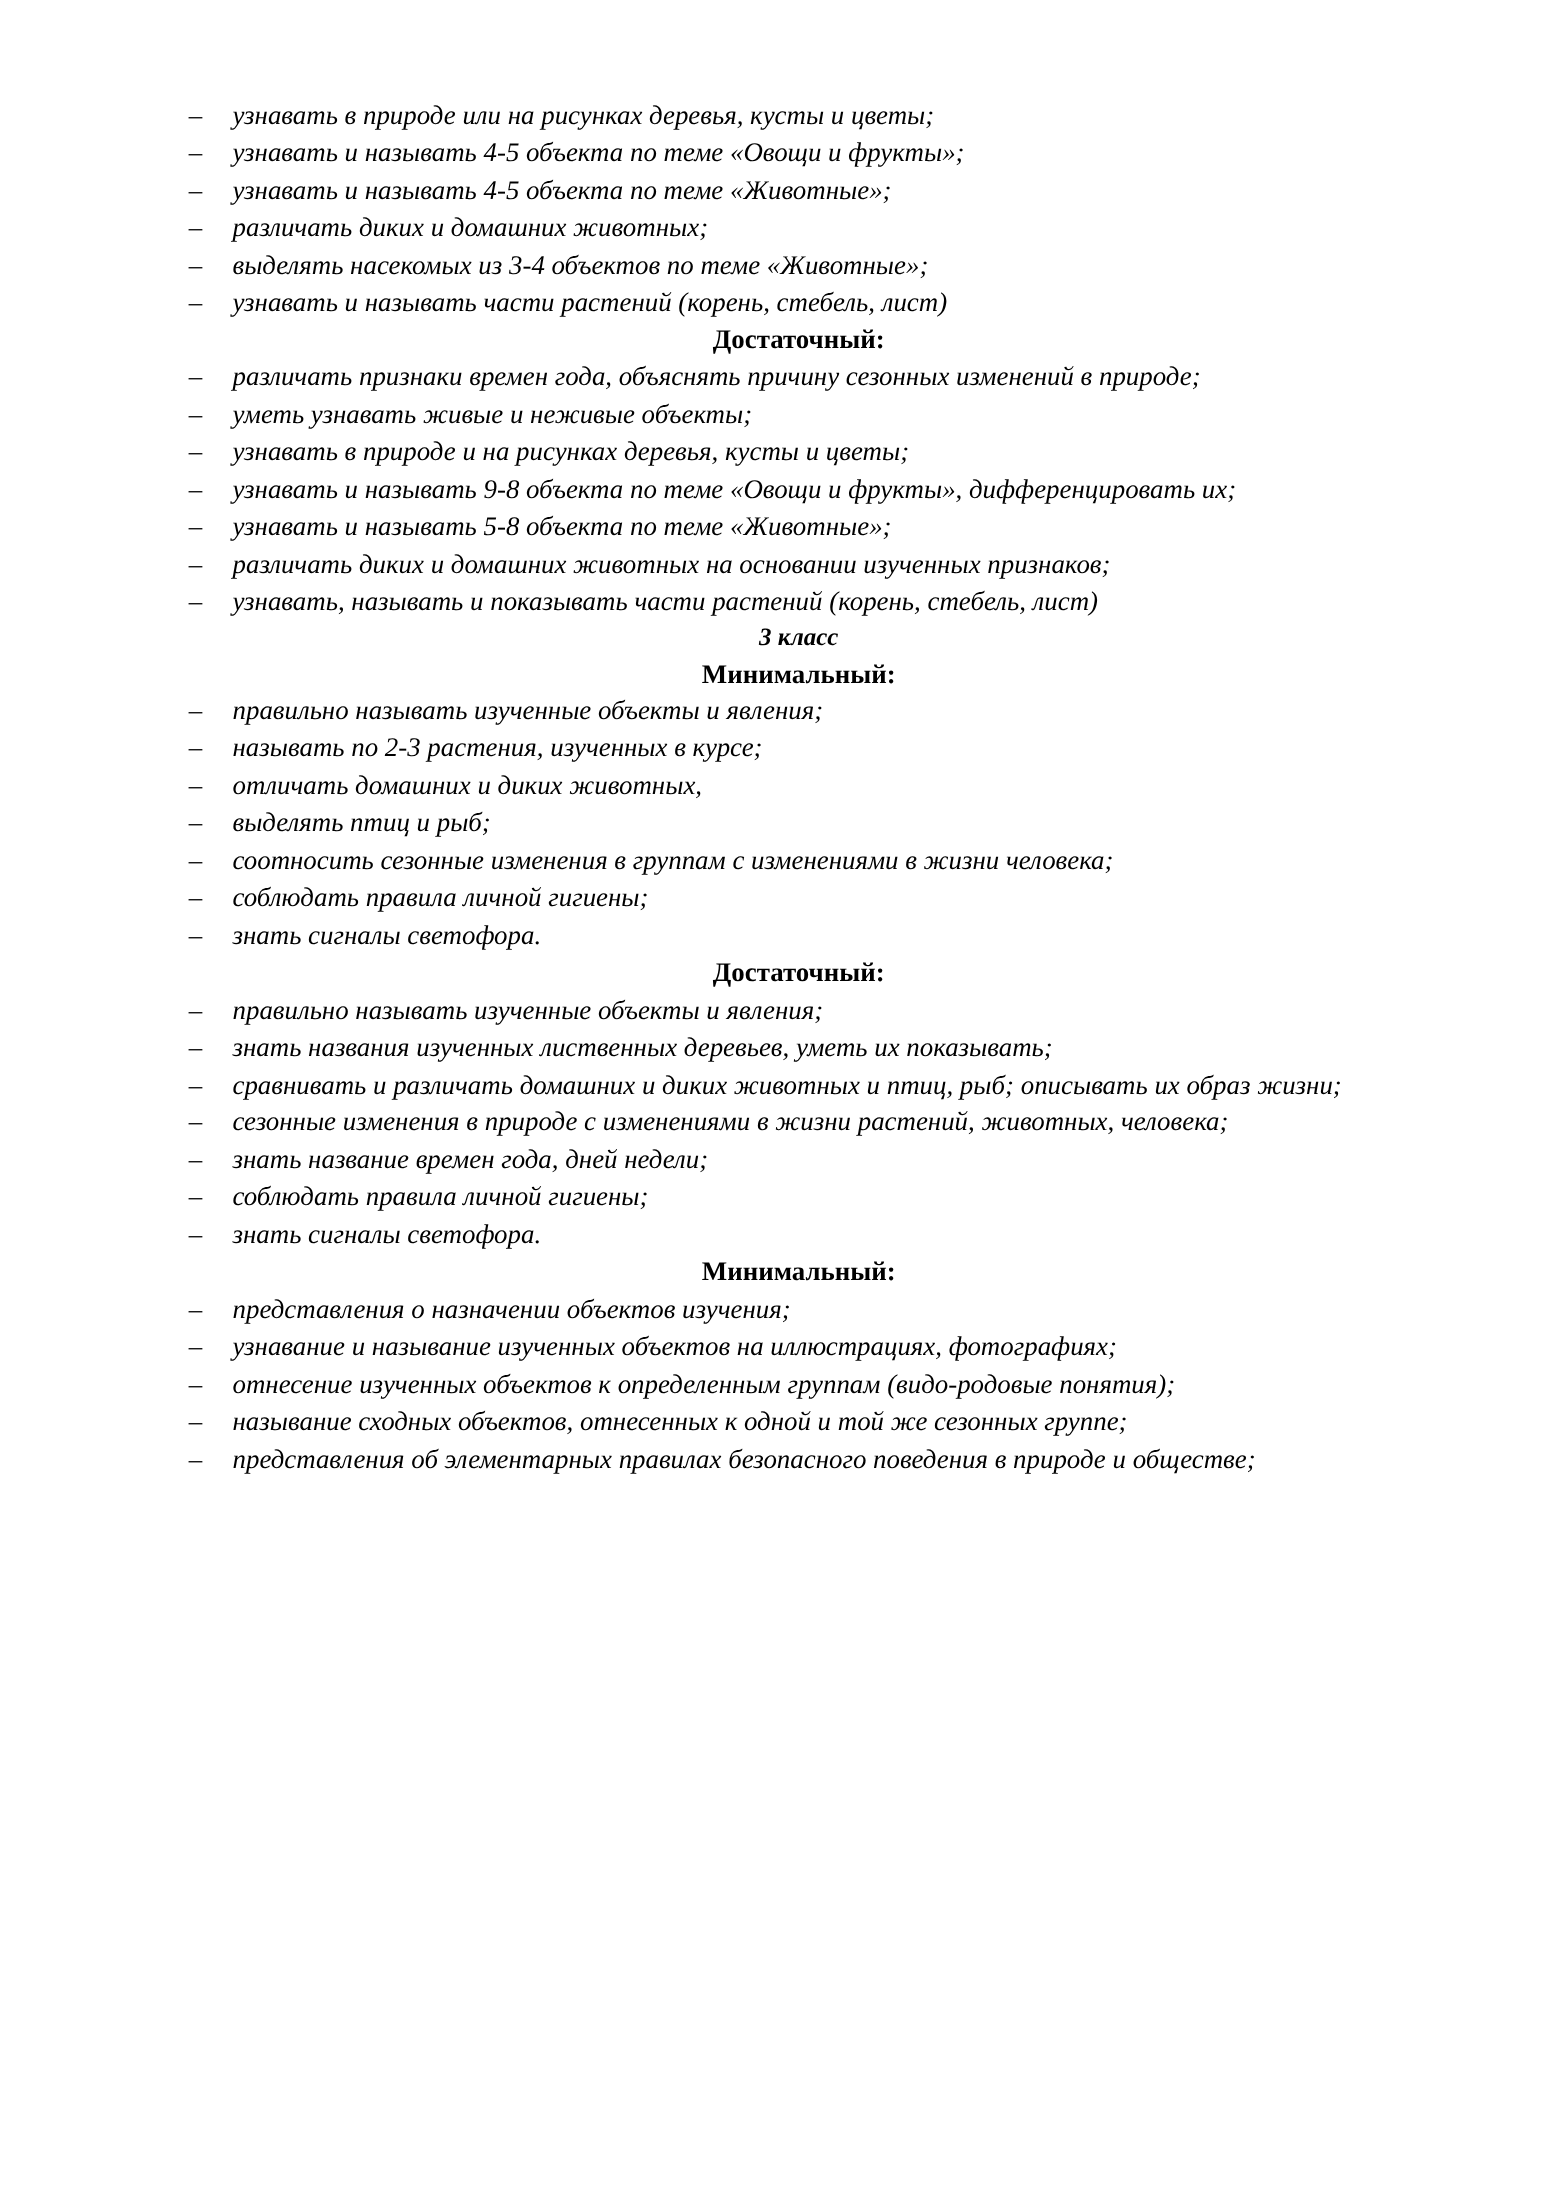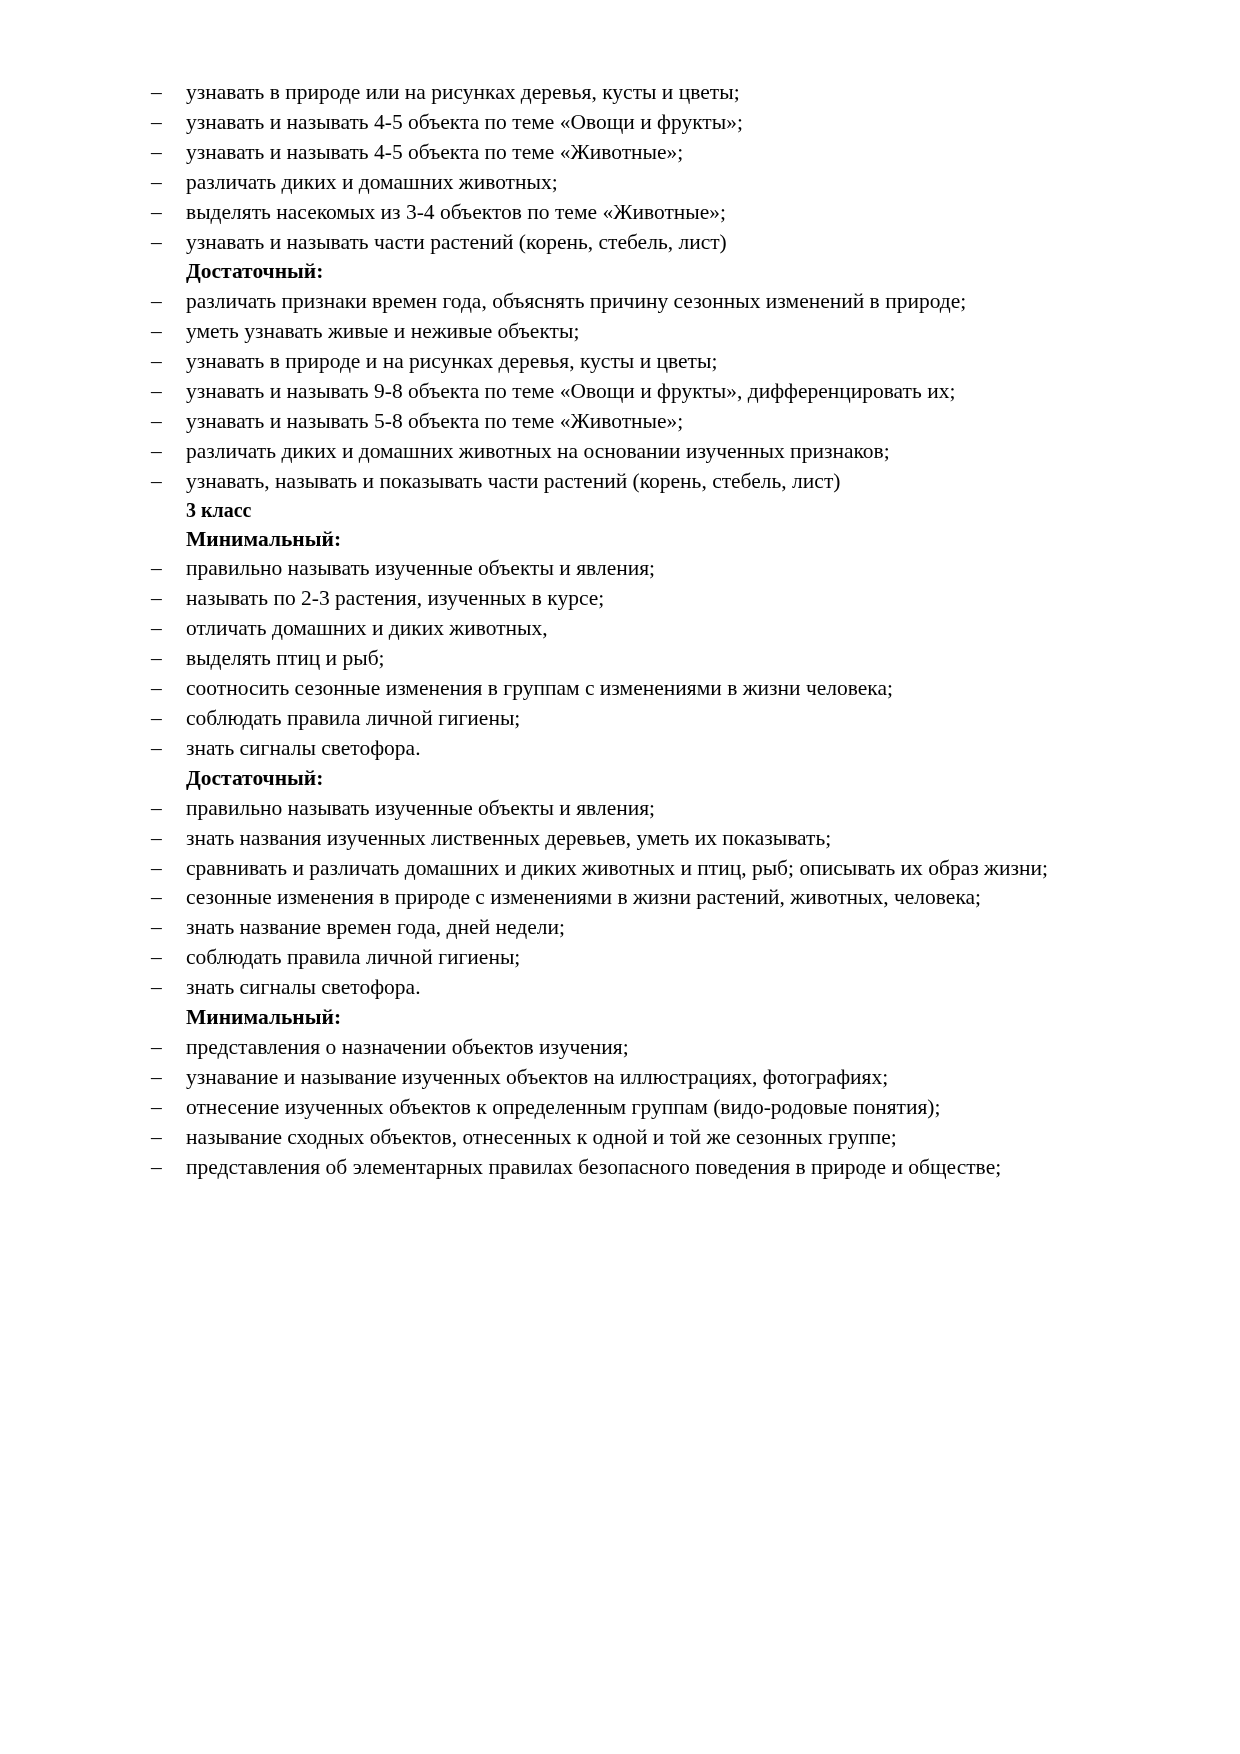--- a/index.html
+++ b/index.html
@@ -33,31 +33,34 @@
     flex: 0 0 auto;
     width: 38px;
     text-align: left;
     padding-left: 3px;
     box-sizing: border-box;
   }
   .li .txt {
     flex: 1 1 auto;
     text-align: justify;
     text-justify: inter-word;
+    font-style: italic;
   }
   .li.nojustify .txt {
     text-align: left;
   }
   .heading {
     font-weight: bold;
     margin: 0 0 1px 0;
     padding-left: 38px;
+    text-align: center;
   }
   .heading.small {
     font-size: 20px;
+    font-style: italic;
   }
   .heading.big {
     font-size: 21.5px;
   }
 </style>
 </head>
 <body>
 
 <div class="page">
   <div class="doc-body" id="doc-body">

